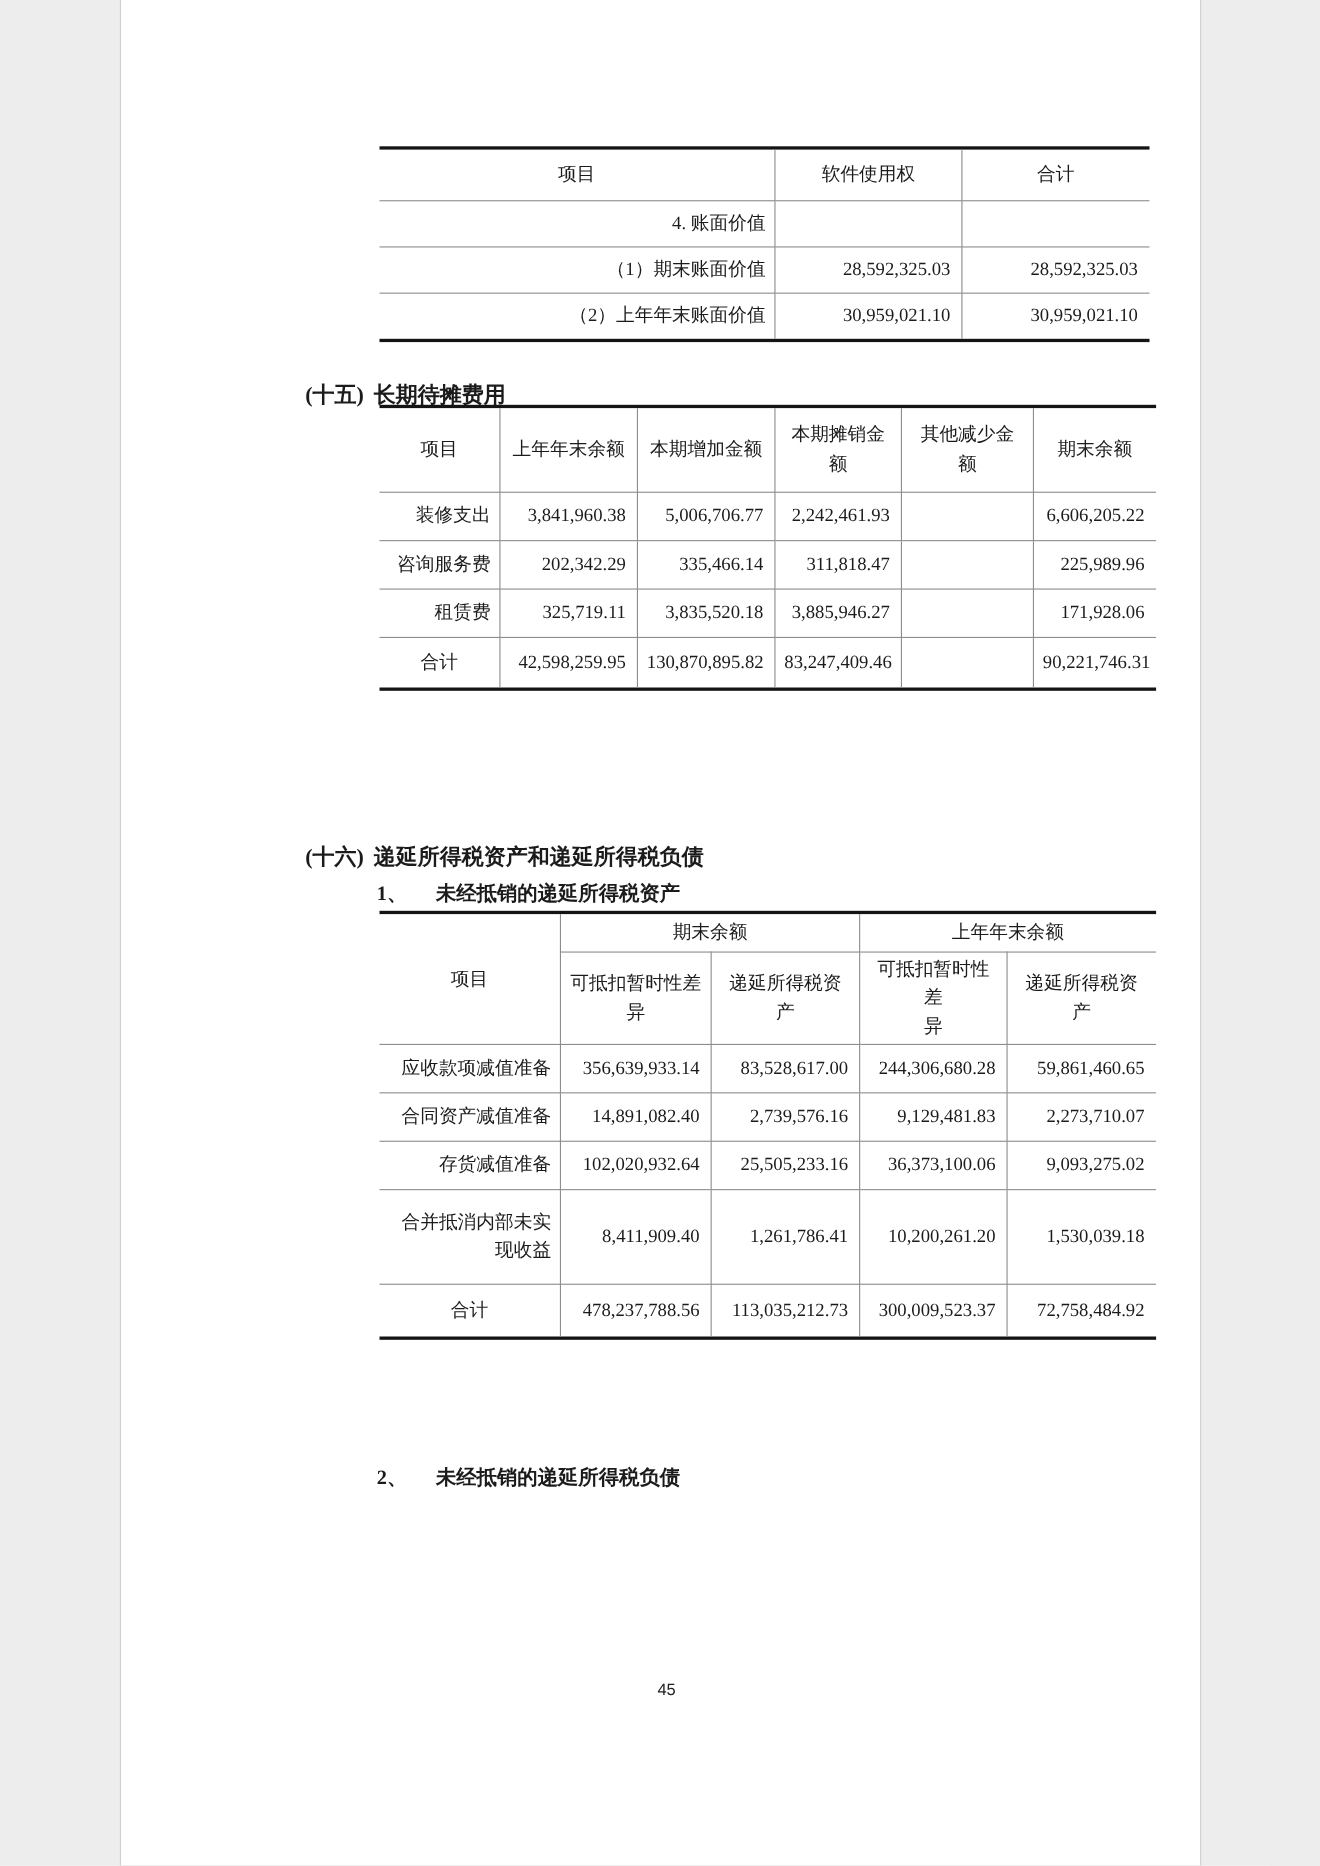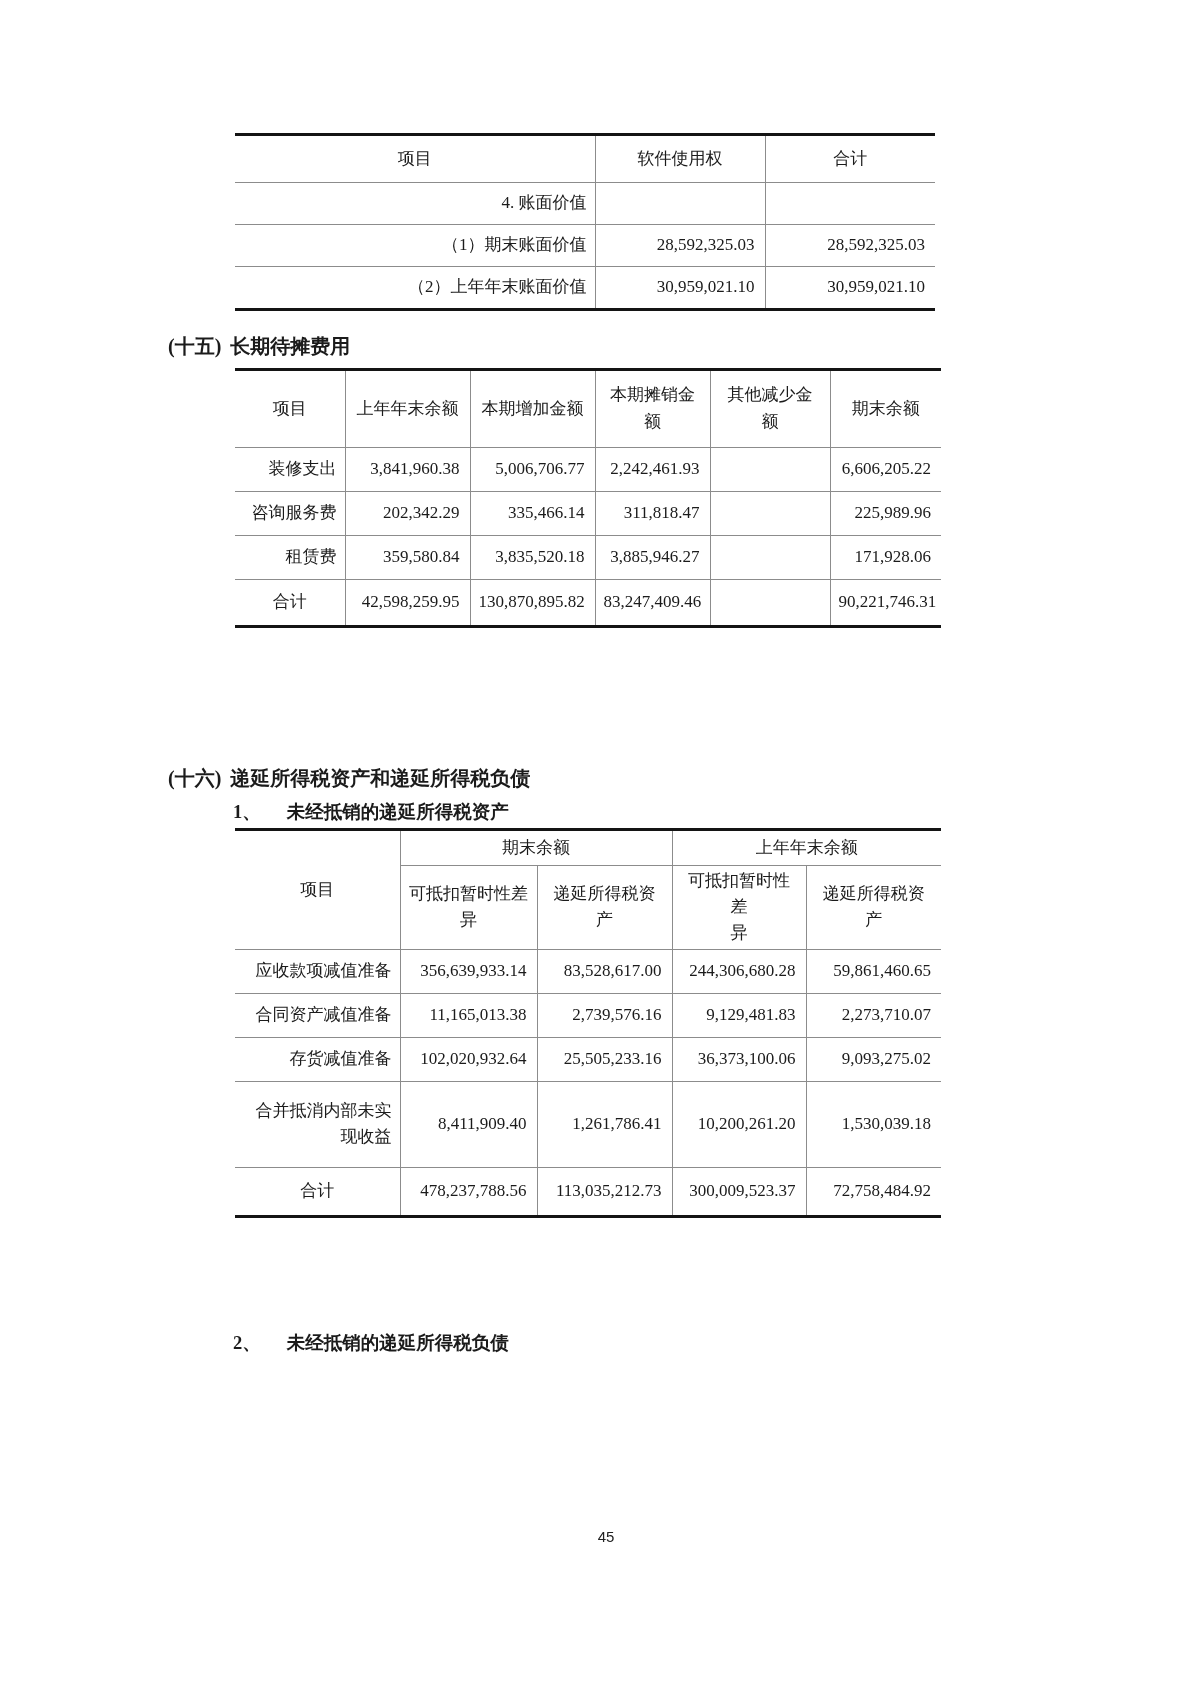--- a/index.html
+++ b/index.html
@@ -1,18 +1,18 @@
 <!DOCTYPE html>
 <html><head>
 <meta charset="utf-8">
 <style>
   * { margin:0; padding:0; box-sizing:border-box; }
   html,body { background:#ededed; }
   body { font-family:"Liberation Serif","DejaVu Serif",serif; color:#1b1b1b; }
-  .page { position:relative; width:1200px; height:1696px; background:#ffffff;
+  .page { position:relative; width:981px; height:1696px; background:#ffffff;
           margin:0 auto; outline:1px solid #cfcfcf; overflow:hidden; }
 
   .tbl-wrap { position:absolute; border-top:3px solid #141414; border-bottom:3px solid #141414; }
   table { border-collapse:collapse; table-layout:fixed; width:100%; border-style:hidden; }
   th, td { border:1px solid #8c8c8c; font-weight:normal; font-size:17px;
            vertical-align:middle; white-space:pre-line; padding:2px 8px; line-height:1.55; }
   th { text-align:center; }
   .num { text-align:right; padding-right:10px; font-size:17px; }
   .lbl { text-align:right; padding-left:7px; }
   .ctr { text-align:center; }
@@ -55,21 +55,21 @@
       </tr>
       <tr style="height:42px">
         <td class="lbl">（2）上年年末账面价值</td>
         <td class="num">30,959,021.10</td>
         <td class="num">30,959,021.10</td>
       </tr>
     </tbody>
       </table>
   </div>
 
-  <div class="sec-heading" style="left:168px; top:333px;">
+  <div class="sec-heading" style="left:168px; top:345px;">
     <span>(十五)</span>
     <span>长期待摊费用</span>
   </div>
 
   <div class="tbl-wrap" style="left:235px; top:368px; width:706px;">
     <table>
       <colgroup>
         <col style="width:110px">
           <col style="width:125px">
           <col style="width:125px">
@@ -98,21 +98,21 @@
       <tr style="height:44px">
         <td class="lbl">咨询服务费</td>
         <td class="num">202,342.29</td>
         <td class="num">335,466.14</td>
         <td class="num">311,818.47</td>
         <td class="num"></td>
         <td class="num">225,989.96</td>
       </tr>
       <tr style="height:44px">
         <td class="lbl">租赁费</td>
-        <td class="num">359,580.84</td>
+        <td class="num">325,719.11</td>
         <td class="num">3,835,520.18</td>
         <td class="num">3,885,946.27</td>
         <td class="num"></td>
         <td class="num">171,928.06</td>
       </tr>
       <tr style="height:46px">
         <td class="ctr">合计</td>
         <td class="num">42,598,259.95</td>
         <td class="num">130,870,895.82</td>
         <td class="num">83,247,409.46</td>
@@ -160,21 +160,21 @@
       </tr>
       <tr style="height:44px">
         <td class="lbl">应收款项减值准备</td>
         <td class="num">356,639,933.14</td>
         <td class="num">83,528,617.00</td>
         <td class="num">244,306,680.28</td>
         <td class="num">59,861,460.65</td>
       </tr>
       <tr style="height:44px">
         <td class="lbl">合同资产减值准备</td>
-        <td class="num">11,165,013.38</td>
+        <td class="num">14,891,082.40</td>
         <td class="num">2,739,576.16</td>
         <td class="num">9,129,481.83</td>
         <td class="num">2,273,710.07</td>
       </tr>
       <tr style="height:44px">
         <td class="lbl">存货减值准备</td>
         <td class="num">102,020,932.64</td>
         <td class="num">25,505,233.16</td>
         <td class="num">36,373,100.06</td>
         <td class="num">9,093,275.02</td>

